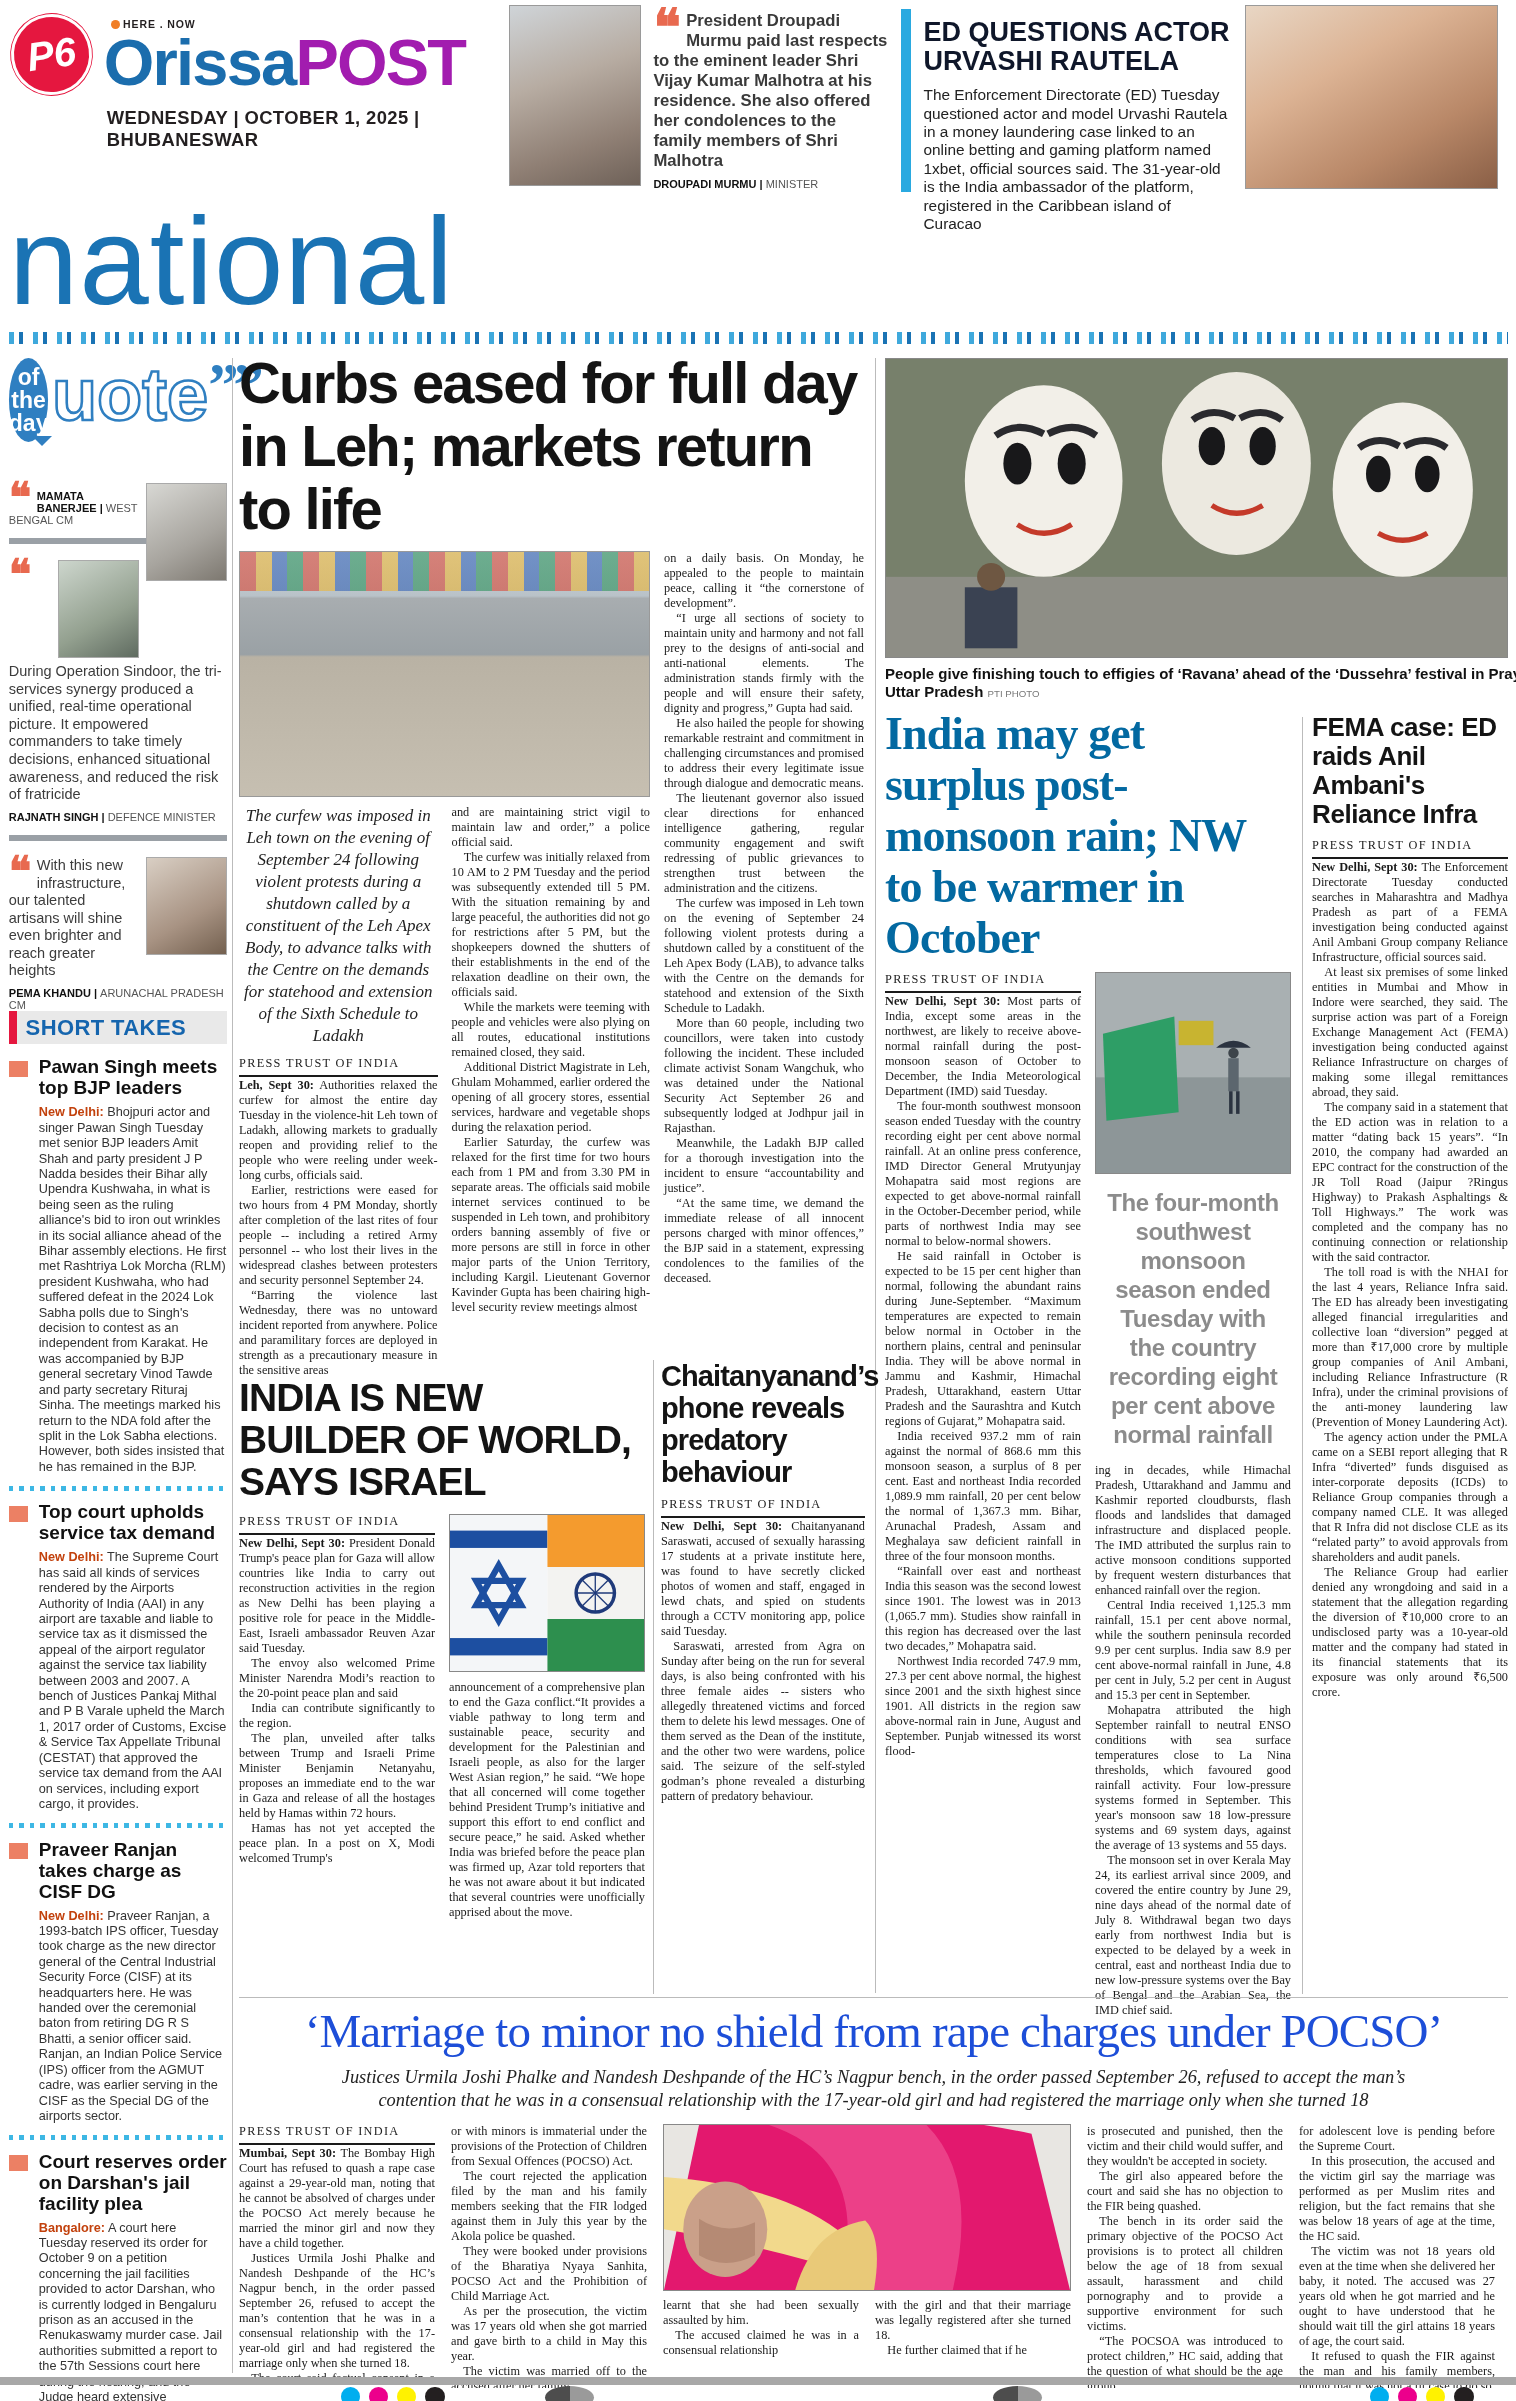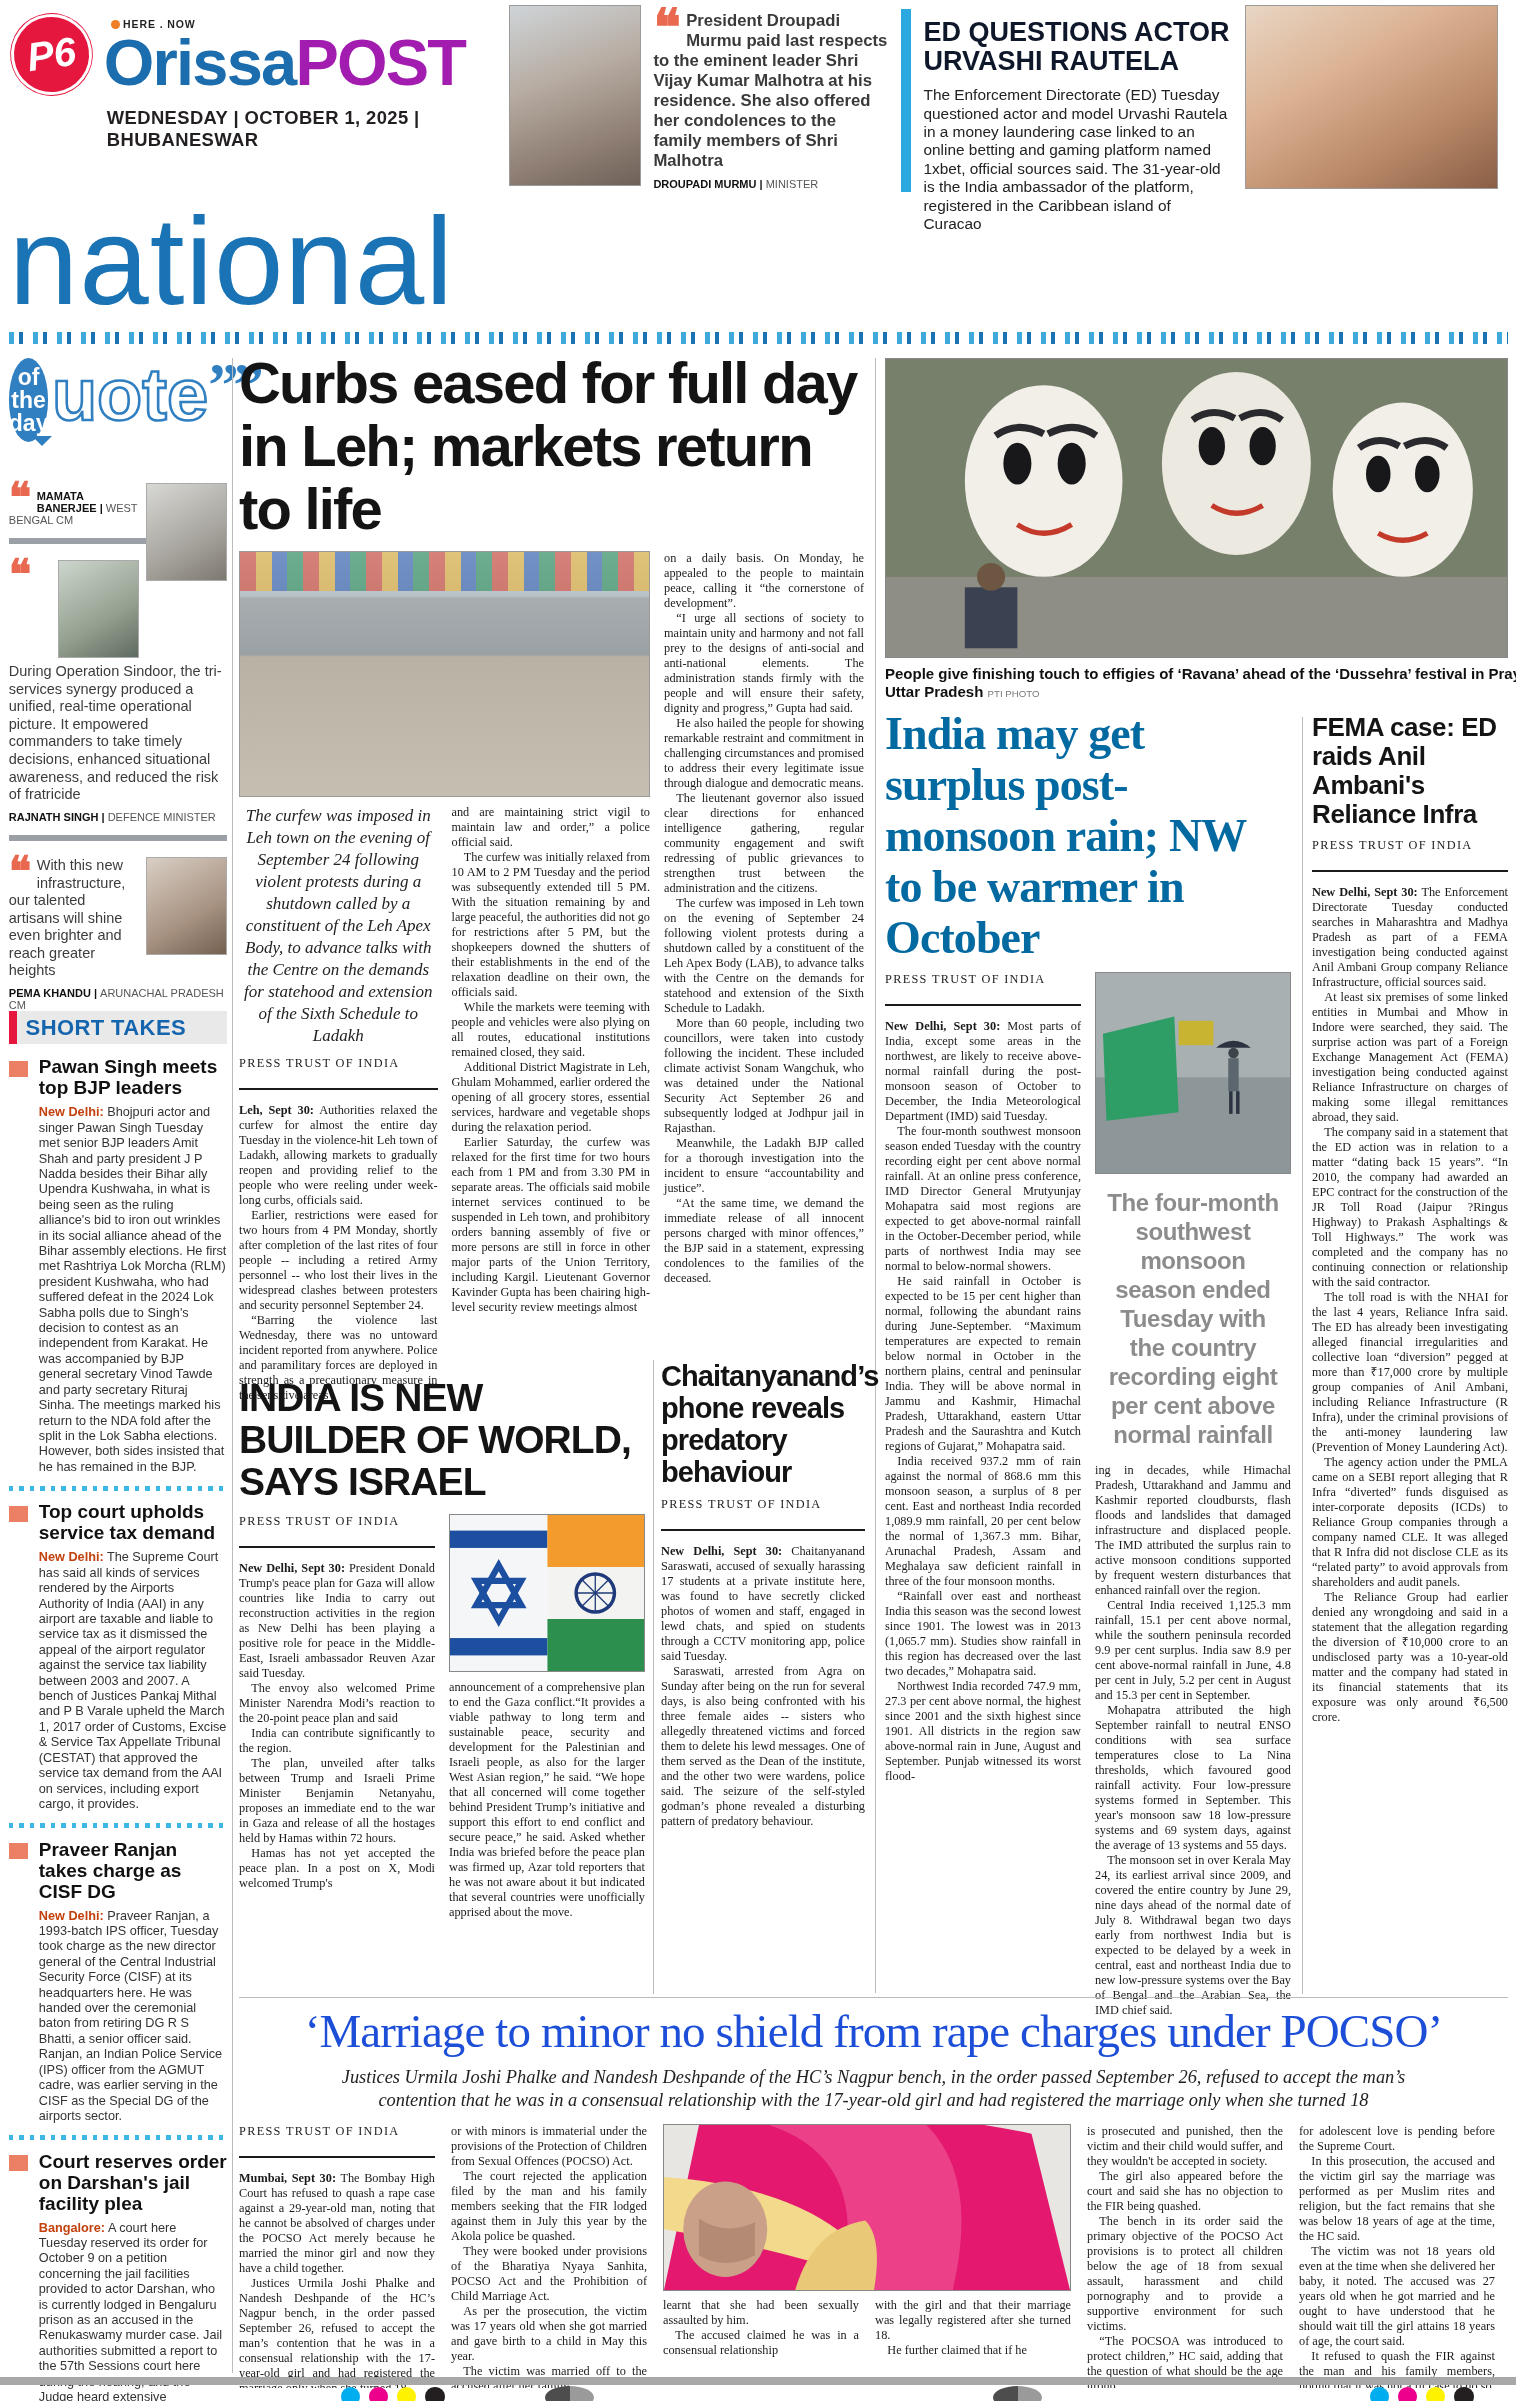--- a/index.html
+++ b/index.html
@@ -63,21 +63,21 @@
   .st-item { position:relative; padding-left:30px; }
   .st-bullet { position:absolute; left:0; top:4.4px; width:19.3px; height:16px; background:#ec8064; }
   .st-title { font:800 19px/21px "Liberation Sans", sans-serif; color:#111; margin-bottom:7px; }
   .st-body { font:400 12.7px/15.4px "Liberation Sans", sans-serif; color:#333; }
   .st-body b { color:#c2410c; }
   .dotted-sep { height:5.3px; margin:10.5px 0;
     background:repeating-linear-gradient(90deg,#3db7e4 0 4.4px,transparent 4.4px 10.5px); }
   .rail-rule { position:absolute; left:232px; top:358px; width:0.9px; height:2015px; background:#bbb; }
   
   .byline { font:400 12.3px "Liberation Serif", serif; letter-spacing:1.3px; color:#222;
-    border-bottom:2.2px solid #1a1a1a; padding-bottom:17px; margin-bottom:13px; }
+    border-bottom:2.2px solid #1a1a1a; padding-bottom:4px; margin-bottom:1px; }
   .para, .plist p { font:400 12.3px/15px "Liberation Serif", serif; text-align:justify; color:#1a1a1a; }
   .plist p { text-indent:12.3px; }
   .plist.no-first-indent p:first-child { text-indent:0; }
   .lead-dateline { font-weight:700; }
   .vrule { position:absolute; width:0.9px; background:#bbb; }
   .hrule { position:absolute; height:0.9px; background:#bbb; }
   
   #leh { position:absolute; left:239px; top:351px; width:627px; }
   .leh-headline { font:800 58px/63px "Liberation Sans", sans-serif; letter-spacing:-1.8px; color:#141414; }
   .leh-grid { display:flex; gap:14px; margin-top:10.5px; height:959px; overflow:hidden; }

